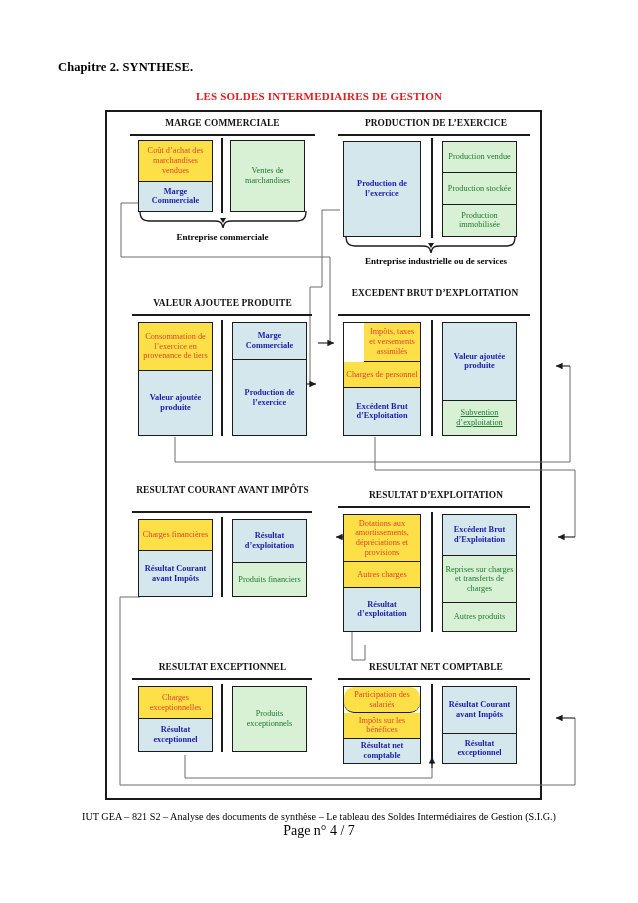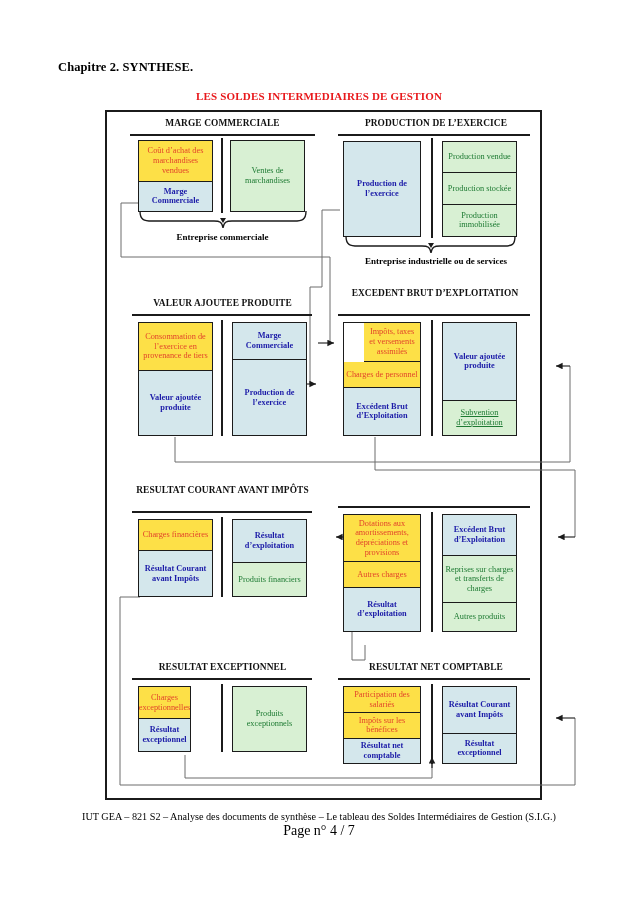--- a/index.html
+++ b/index.html
@@ -202,20 +202,21 @@
       <div class="cell c-blue" style="height:46px;">Résultat Courant avant Impôts</div>
     </div>
 
     <div class="stack" style="left:112px;top:34px;width:75px;height:78px;">
       <div class="cell c-blue" style="height:44px;">Résultat d’exploitation</div>
       <div class="cell c-green" style="height:34px;">Produits financiers</div>
     </div>
   </div>
 
   <div class="block" style="left:330px;top:490px;width:212px;height:160px;">
+    <div class="blk-title" style="top:0;">RESULTAT D’EXPLOITATION</div>
     <div class="rule" style="left:8px;width:192px;top:16px;"></div>
     <div class="divider" style="left:101px;top:22px;height:120px;"></div>
 
     <div class="stack" style="left:13px;top:24px;width:78px;height:118px;">
       <div class="cell c-pink" style="height:48px;">Dotations aux amortissements, dépréciations et provisions</div>
       <div class="cell c-pink" style="height:26px;">Autres charges</div>
       <div class="cell c-blue" style="height:44px;">Résultat d’exploitation</div>
     </div>
 
     <div class="stack" style="left:112px;top:24px;width:75px;height:118px;">
@@ -223,37 +224,37 @@
       <div class="cell c-green" style="height:48px;">Reprises sur charges et transferts de charges</div>
       <div class="cell c-green" style="height:28px;">Autres produits</div>
     </div>
   </div>
 
   <div class="block" style="left:120px;top:662px;width:205px;height:110px;">
     <div class="blk-title" style="top:0;">RESULTAT EXCEPTIONNEL</div>
     <div class="rule" style="left:12px;width:180px;top:16px;"></div>
     <div class="divider" style="left:101px;top:22px;height:68px;"></div>
 
-    <div class="stack" style="left:18px;top:24px;width:53px;height:66px;">
+    <div class="stack" style="left:18px;top:24px;width:75px;height:66px;">
       <div class="cell c-pink" style="height:33px;">Charges exceptionnelles</div>
       <div class="cell c-blue" style="height:33px;">Résultat exceptionnel</div>
     </div>
 
     <div class="stack" style="left:112px;top:24px;width:75px;height:66px;">
       <div class="cell c-green" style="height:100%;">Produits exceptionnels</div>
     </div>
   </div>
 
   <div class="block" style="left:330px;top:662px;width:212px;height:120px;">
     <div class="blk-title" style="top:0;">RESULTAT NET COMPTABLE</div>
     <div class="rule" style="left:8px;width:192px;top:16px;"></div>
     <div class="divider" style="left:101px;top:22px;height:80px;"></div>
 
     <div class="stack" style="left:13px;top:24px;width:78px;height:78px;">
-      <div class="cell c-pink" style="height:27px;">Participation des salariés</div>
+      <div class="cell c-pink" style="height:27px;border-radius:10px;">Participation des salariés</div>
       <div class="cell c-pink" style="height:26px;">Impôts sur les bénéfices</div>
       <div class="cell c-blue" style="height:25px;">Résultat net comptable</div>
     </div>
 
     <div class="stack" style="left:112px;top:24px;width:75px;height:78px;">
       <div class="cell c-blue" style="height:48px;">Résultat Courant avant Impôts</div>
       <div class="cell c-blue" style="height:30px;">Résultat exceptionnel</div>
     </div>
   </div>
 

